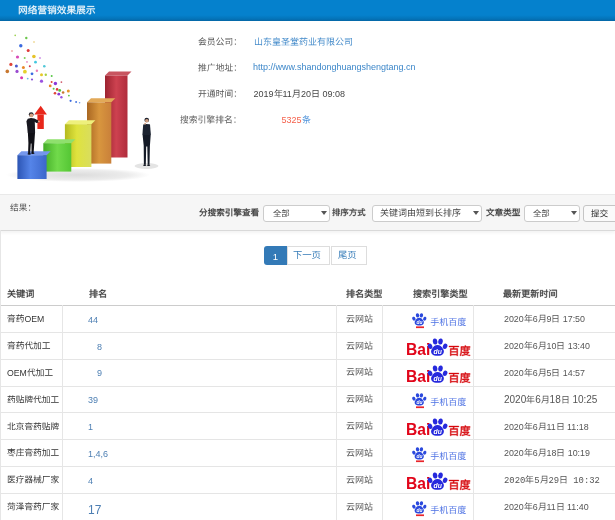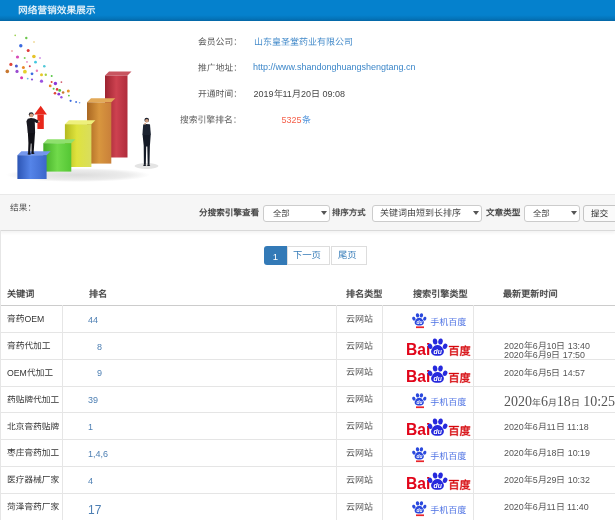--- a/index.html
+++ b/index.html
@@ -476,21 +476,21 @@
     </svg>
   </div>
 <svg class="abs" style="left:412px;top:312.8px" width="55" height="17" viewBox="0 0 55 17">
     <use href="#pawg" fill="#2b49dd" transform="scale(0.145,0.143)"></use>
     <rect x="4" y="13.4" width="8" height="1.7" fill="#e8252b"></rect>
     <use href="#g624b" transform="translate(18.3,12.2) scale(0.009)" fill="#4a6fe3"></use>
     <use href="#g673a" transform="translate(27.3,12.2) scale(0.009)" fill="#4a6fe3"></use>
     <use href="#g767e" transform="translate(36.3,12.2) scale(0.009)" fill="#4a6fe3"></use>
     <use href="#g5ea6" transform="translate(45.3,12.2) scale(0.009)" fill="#4a6fe3"></use>
   </svg>
-<div class="abs lat" style="left:504px;top:314.04px;font-size:8.9px;color:#555;margin-top:36px;">2020<svg class="z m" width="8.9" height="8.9" viewBox="0 -880 1000 1000">
+<div class="abs lat" style="left:504px;top:314.04px;font-size:8.9px;color:#555;">2020<svg class="z m" width="8.9" height="8.9" viewBox="0 -880 1000 1000">
       <use href="#g5e74" x="0"></use>
     </svg>6<svg class="z m" width="8.9" height="8.9" viewBox="0 -880 1000 1000">
       <use href="#g6708" x="0"></use>
     </svg>9<svg class="z m" width="8.9" height="8.9" viewBox="0 -880 1000 1000">
       <use href="#g65e5" x="0"></use>
     </svg>&nbsp;17:50</div>
 <div class="abs lat" style="left:7px;top:341.01px;font-size:8.7px;color:#333;"><svg class="z m" width="43.5" height="8.7" viewBox="0 -880 5000 1000">
       <use href="#g818f" x="0"></use>
       <use href="#g836f" x="1000"></use>
       <use href="#g4ee3" x="2000"></use>
@@ -561,21 +561,21 @@
     </svg>
   </div>
 <svg class="abs" style="left:412px;top:393.41px" width="55" height="17" viewBox="0 0 55 17">
     <use href="#pawg" fill="#2b49dd" transform="scale(0.145,0.143)"></use>
     <rect x="4" y="13.4" width="8" height="1.7" fill="#e8252b"></rect>
     <use href="#g624b" transform="translate(18.3,12.2) scale(0.009)" fill="#4a6fe3"></use>
     <use href="#g673a" transform="translate(27.3,12.2) scale(0.009)" fill="#4a6fe3"></use>
     <use href="#g767e" transform="translate(36.3,12.2) scale(0.009)" fill="#4a6fe3"></use>
     <use href="#g5ea6" transform="translate(45.3,12.2) scale(0.009)" fill="#4a6fe3"></use>
   </svg>
-<div class="abs lat" style="left:504px;top:394.65px;font-size:14px;color:#555;font-family:Liberation Serif, serif;">2020<svg class="z m" width="8.9" height="8.9" viewBox="0 -880 1000 1000">
+<div class="abs lat" style="left:504px;top:394.65px;font-size:10px;color:#555;">2020<svg class="z m" width="8.9" height="8.9" viewBox="0 -880 1000 1000">
       <use href="#g5e74" x="0"></use>
     </svg>6<svg class="z m" width="8.9" height="8.9" viewBox="0 -880 1000 1000">
       <use href="#g6708" x="0"></use>
     </svg>18<svg class="z m" width="8.9" height="8.9" viewBox="0 -880 1000 1000">
       <use href="#g65e5" x="0"></use>
     </svg>&nbsp;10:25</div>
 <div class="abs lat" style="left:7px;top:421.62px;font-size:8.7px;color:#333;"><svg class="z m" width="52.2" height="8.7" viewBox="0 -880 6000 1000">
       <use href="#g5317" x="0"></use>
       <use href="#g4eac" x="1000"></use>
       <use href="#g818f" x="2000"></use>
@@ -650,21 +650,21 @@
       <use href="#g7f51" x="1000"></use>
       <use href="#g7ad9" x="2000"></use>
     </svg>
   </div>
 <svg class="abs" style="left:406px;top:472.02px" width="66" height="19" viewBox="0 0 66 19">
     <text x="0" y="17" font-family="Liberation Sans" font-weight="bold" font-size="15.6" fill="#e1051a">Bai</text>
     <use href="#pawg" fill="#2629dd" transform="translate(21.5,0.3) scale(0.20,0.199)"></use>
     <use href="#g767e" transform="translate(42.3,16.9) scale(0.0112)" fill="#d6070c" stroke="#d6070c" stroke-width="40"></use>
     <use href="#g5ea6" transform="translate(53.5,16.9) scale(0.0112)" fill="#d6070c" stroke="#d6070c" stroke-width="40"></use>
   </svg>
-<div class="abs lat" style="left:504px;top:475.26px;font-size:8.9px;color:#555;">2020<svg class="z m" width="8.9" height="8.9" viewBox="0 -880 1000 1000">
+<div class="abs lat" style="left:504px;top:475.26px;font-size:8.9px;color:#555;font-family:Liberation Mono, monospace;">2020<svg class="z m" width="8.9" height="8.9" viewBox="0 -880 1000 1000">
       <use href="#g5e74" x="0"></use>
     </svg>5<svg class="z m" width="8.9" height="8.9" viewBox="0 -880 1000 1000">
       <use href="#g6708" x="0"></use>
     </svg>29<svg class="z m" width="8.9" height="8.9" viewBox="0 -880 1000 1000">
       <use href="#g65e5" x="0"></use>
     </svg>&nbsp;10:32</div>
 <div class="abs lat" style="left:7px;top:502.23px;font-size:8.7px;color:#333;"><svg class="z m" width="52.2" height="8.7" viewBox="0 -880 6000 1000">
       <use href="#g83cf" x="0"></use>
       <use href="#g6cfd" x="1000"></use>
       <use href="#g818f" x="2000"></use>

